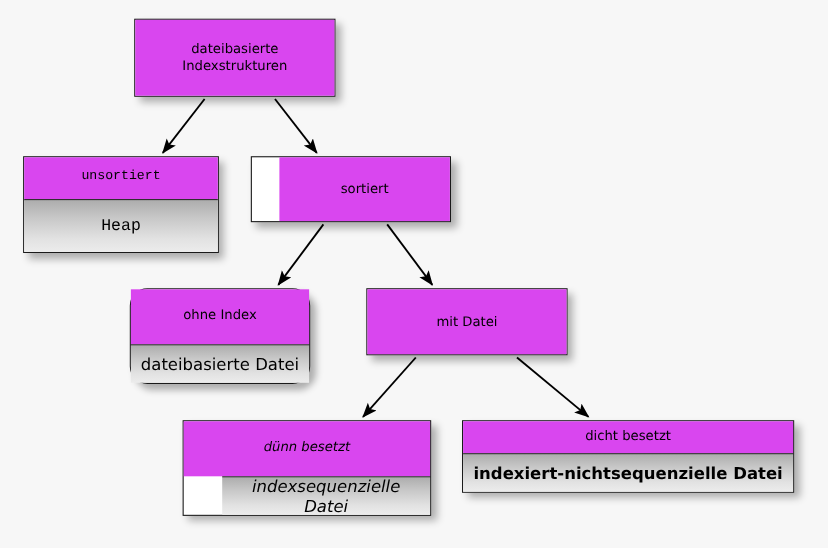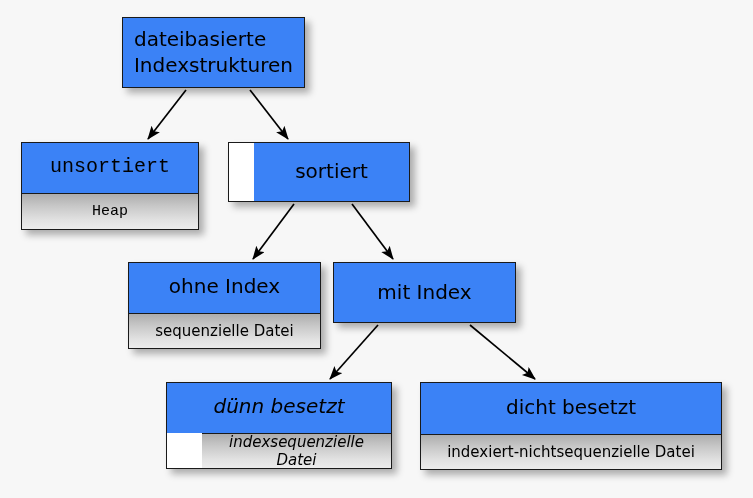--- a/index.html
+++ b/index.html
@@ -31,27 +31,27 @@
     box-sizing: border-box;
     background: #ffffff;
     border: 1.6px solid #1a1a1a;
     box-shadow: 5px 5px 7px rgba(0,0,0,0.30);
     display: flex;
     flex-direction: column;
     z-index: 2;
   }
   .node-title {
     flex: 1 1 auto;
-    background: #3b82f6;
+    background: #d946ef;
     display: flex;
     align-items: center;
     justify-content: center;
-    text-align: left;
+    text-align: center;
     color: #000000;
-    font-size: 20px;
+    font-size: 12px;
     line-height: 1.28;
     padding: 2px 6px;
     box-sizing: border-box;
     white-space: pre-line;
   }
   .node-sub {
     flex: 0 0 auto;
     border-top: 1.6px solid #1a1a1a;
     background: linear-gradient(to bottom, #adadad 0%, #c8c8c8 35%, #e2e2e2 75%, #ececec 100%);
     display: flex;
@@ -88,39 +88,39 @@
       </g>
   </svg>
 
   <div class="node" id="node-root" style="left: 122px; top: 17px; width: 183px; height: 71px;">
     <div class="node-title">dateibasierte
 Indexstrukturen</div>
   </div>
 
   <div class="node two-part" id="node-unsortiert" style="left: 21px; top: 142px; width: 178px; height: 88px; font-family: Liberation Mono, monospace;">
     <div class="node-title">unsortiert</div>
-    <div class="node-sub" style="height: 36px;">Heap</div>
+    <div class="node-sub" style="height: 48px;">Heap</div>
   </div>
 
   <div class="node" id="node-sortiert" style="left: 228px; top: 142px; width: 182px; height: 60px; padding-left: 25px;">
     <div class="node-title">sortiert</div>
   </div>
 
-  <div class="node two-part" id="node-ohne-index" style="left: 128px; top: 262px; width: 193px; height: 87px;">
+  <div class="node two-part" id="node-ohne-index" style="left: 118px; top: 262px; width: 164px; height: 87px; border-radius: 16px;">
     <div class="node-title">ohne Index</div>
-    <div class="node-sub" style="height: 35px;">sequenzielle Datei</div>
+    <div class="node-sub" style="height: 35px;">dateibasierte Datei</div>
   </div>
 
   <div class="node" id="node-mit-index" style="left: 333px; top: 262px; width: 183px; height: 61px;">
-    <div class="node-title">mit Index</div>
+    <div class="node-title">mit Datei</div>
   </div>
 
   <div class="node two-part" id="node-duenn-besetzt" style="left: 166px; top: 382px; width: 226px; height: 87px; font-style: italic;">
     <div class="node-title">dünn besetzt</div>
     <div class="node-sub" style="height: 35px; margin-left: 35px;">indexsequenzielle Datei</div>
   </div>
 
-  <div class="node two-part" id="node-dicht-besetzt" style="left: 420px; top: 382px; width: 302px; height: 88px;">
+  <div class="node two-part" id="node-dicht-besetzt" style="left: 420px; top: 382px; width: 302px; height: 66px;">
     <div class="node-title">dicht besetzt</div>
-    <div class="node-sub" style="height: 35px;">indexiert-nichtsequenzielle Datei</div>
+    <div class="node-sub" style="height: 35px; font-weight: bold;">indexiert-nichtsequenzielle Datei</div>
   </div>
 
 </div>
 
 </body></html>

